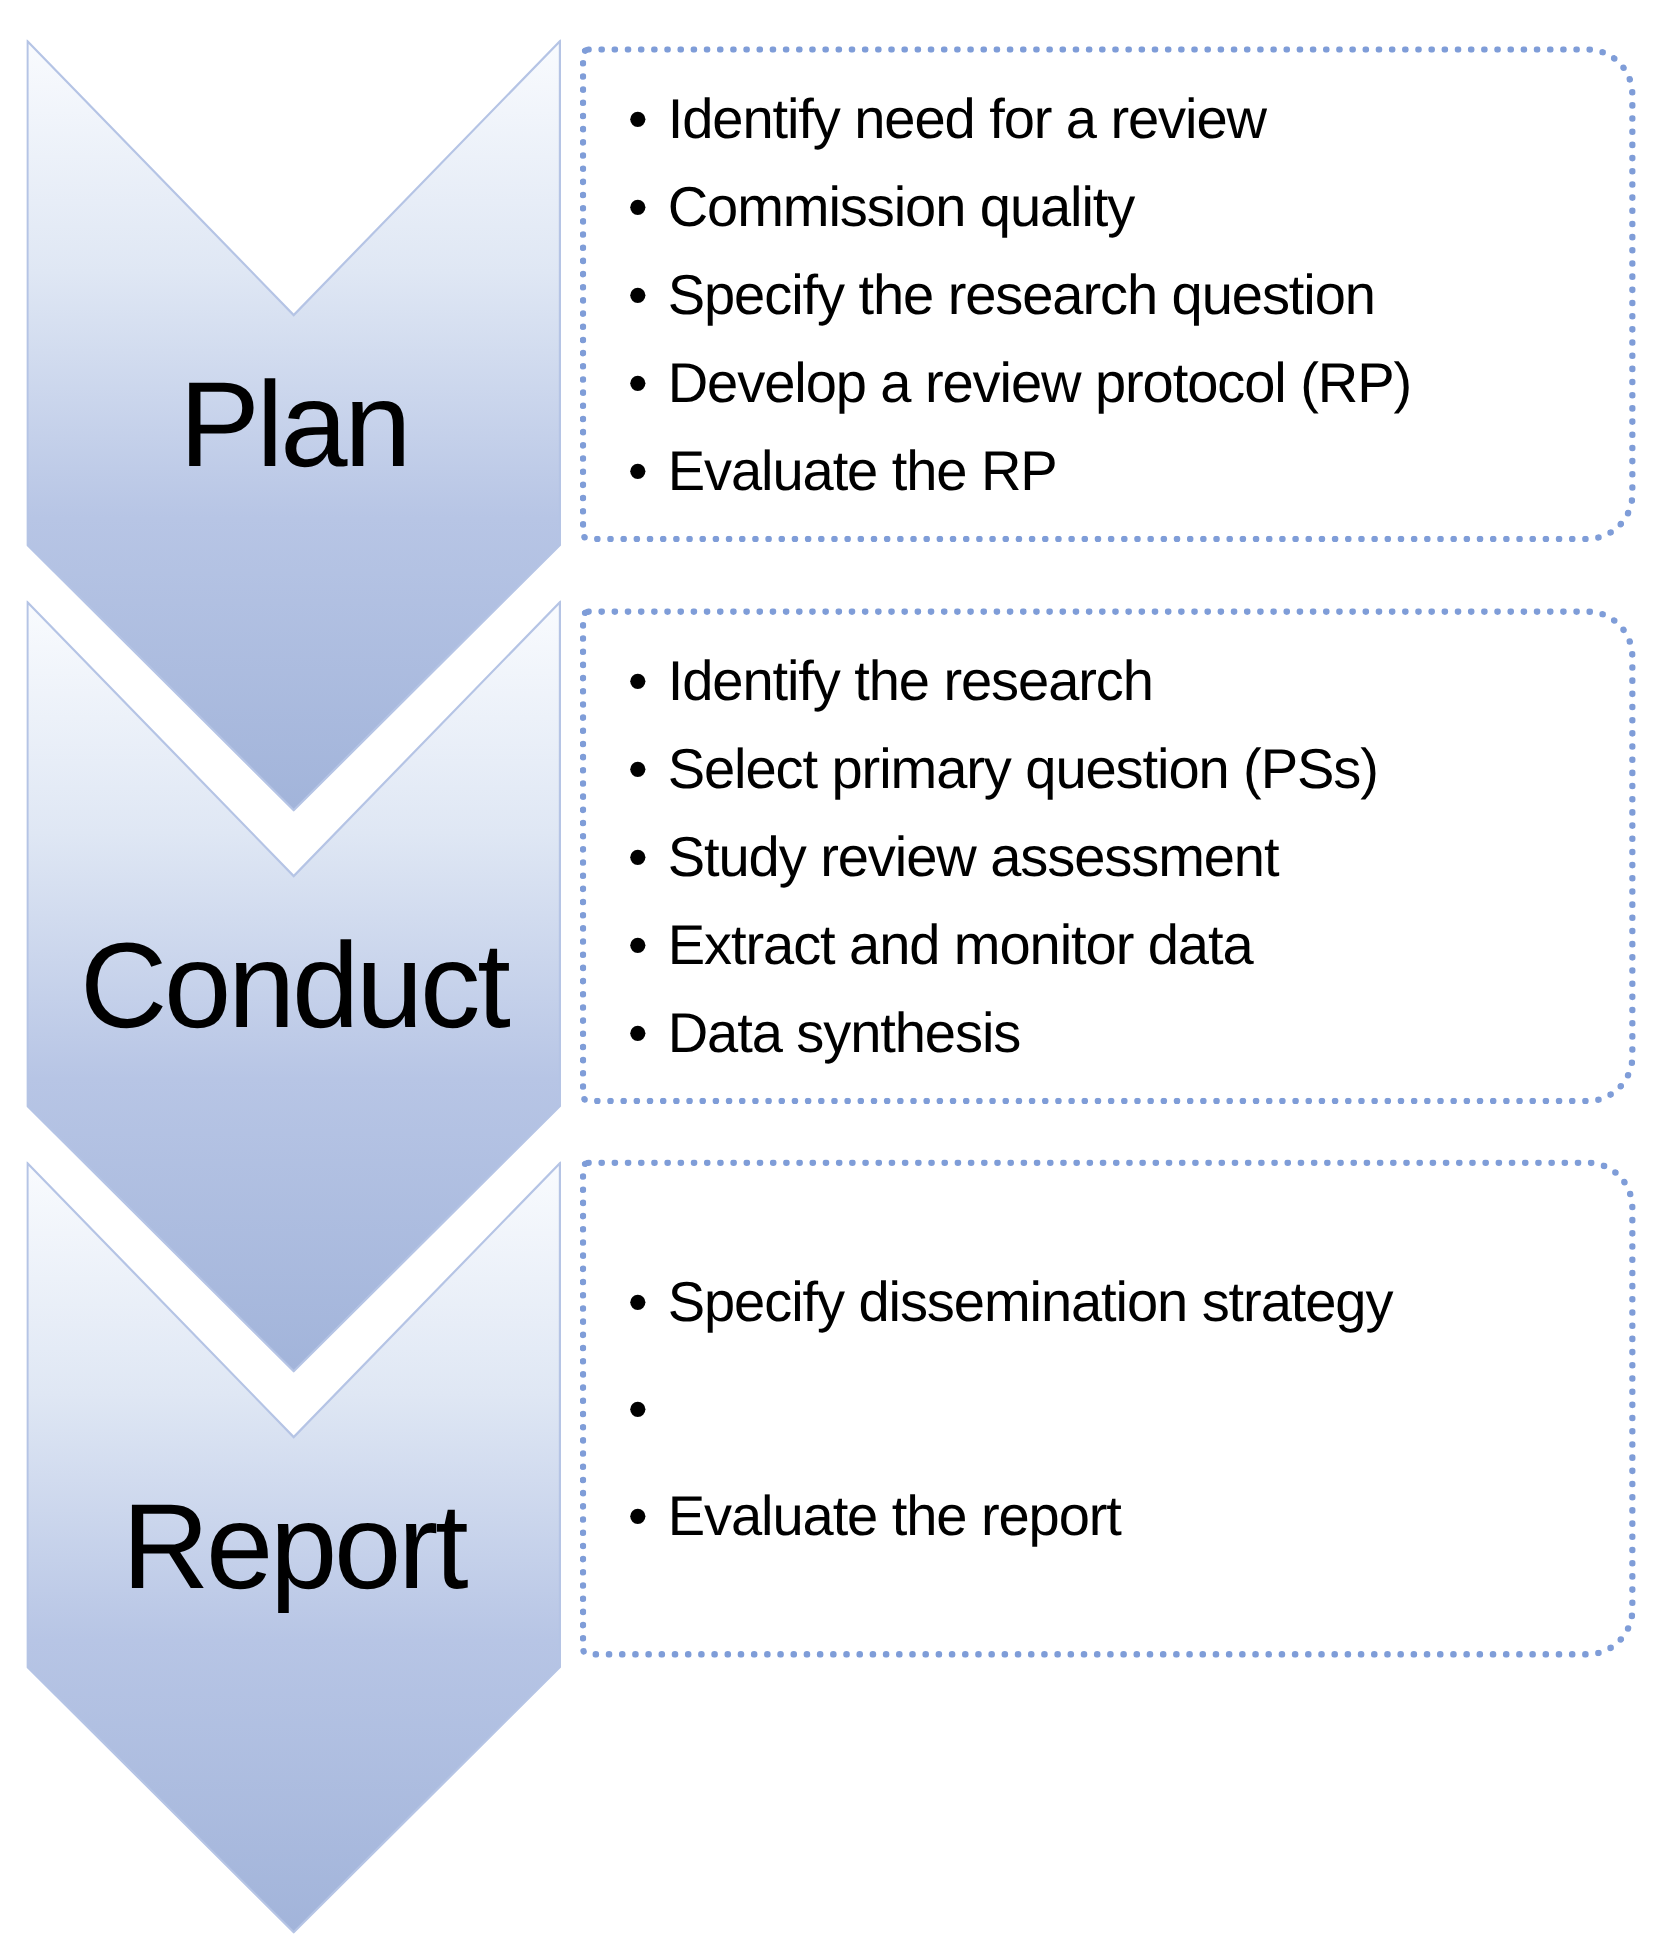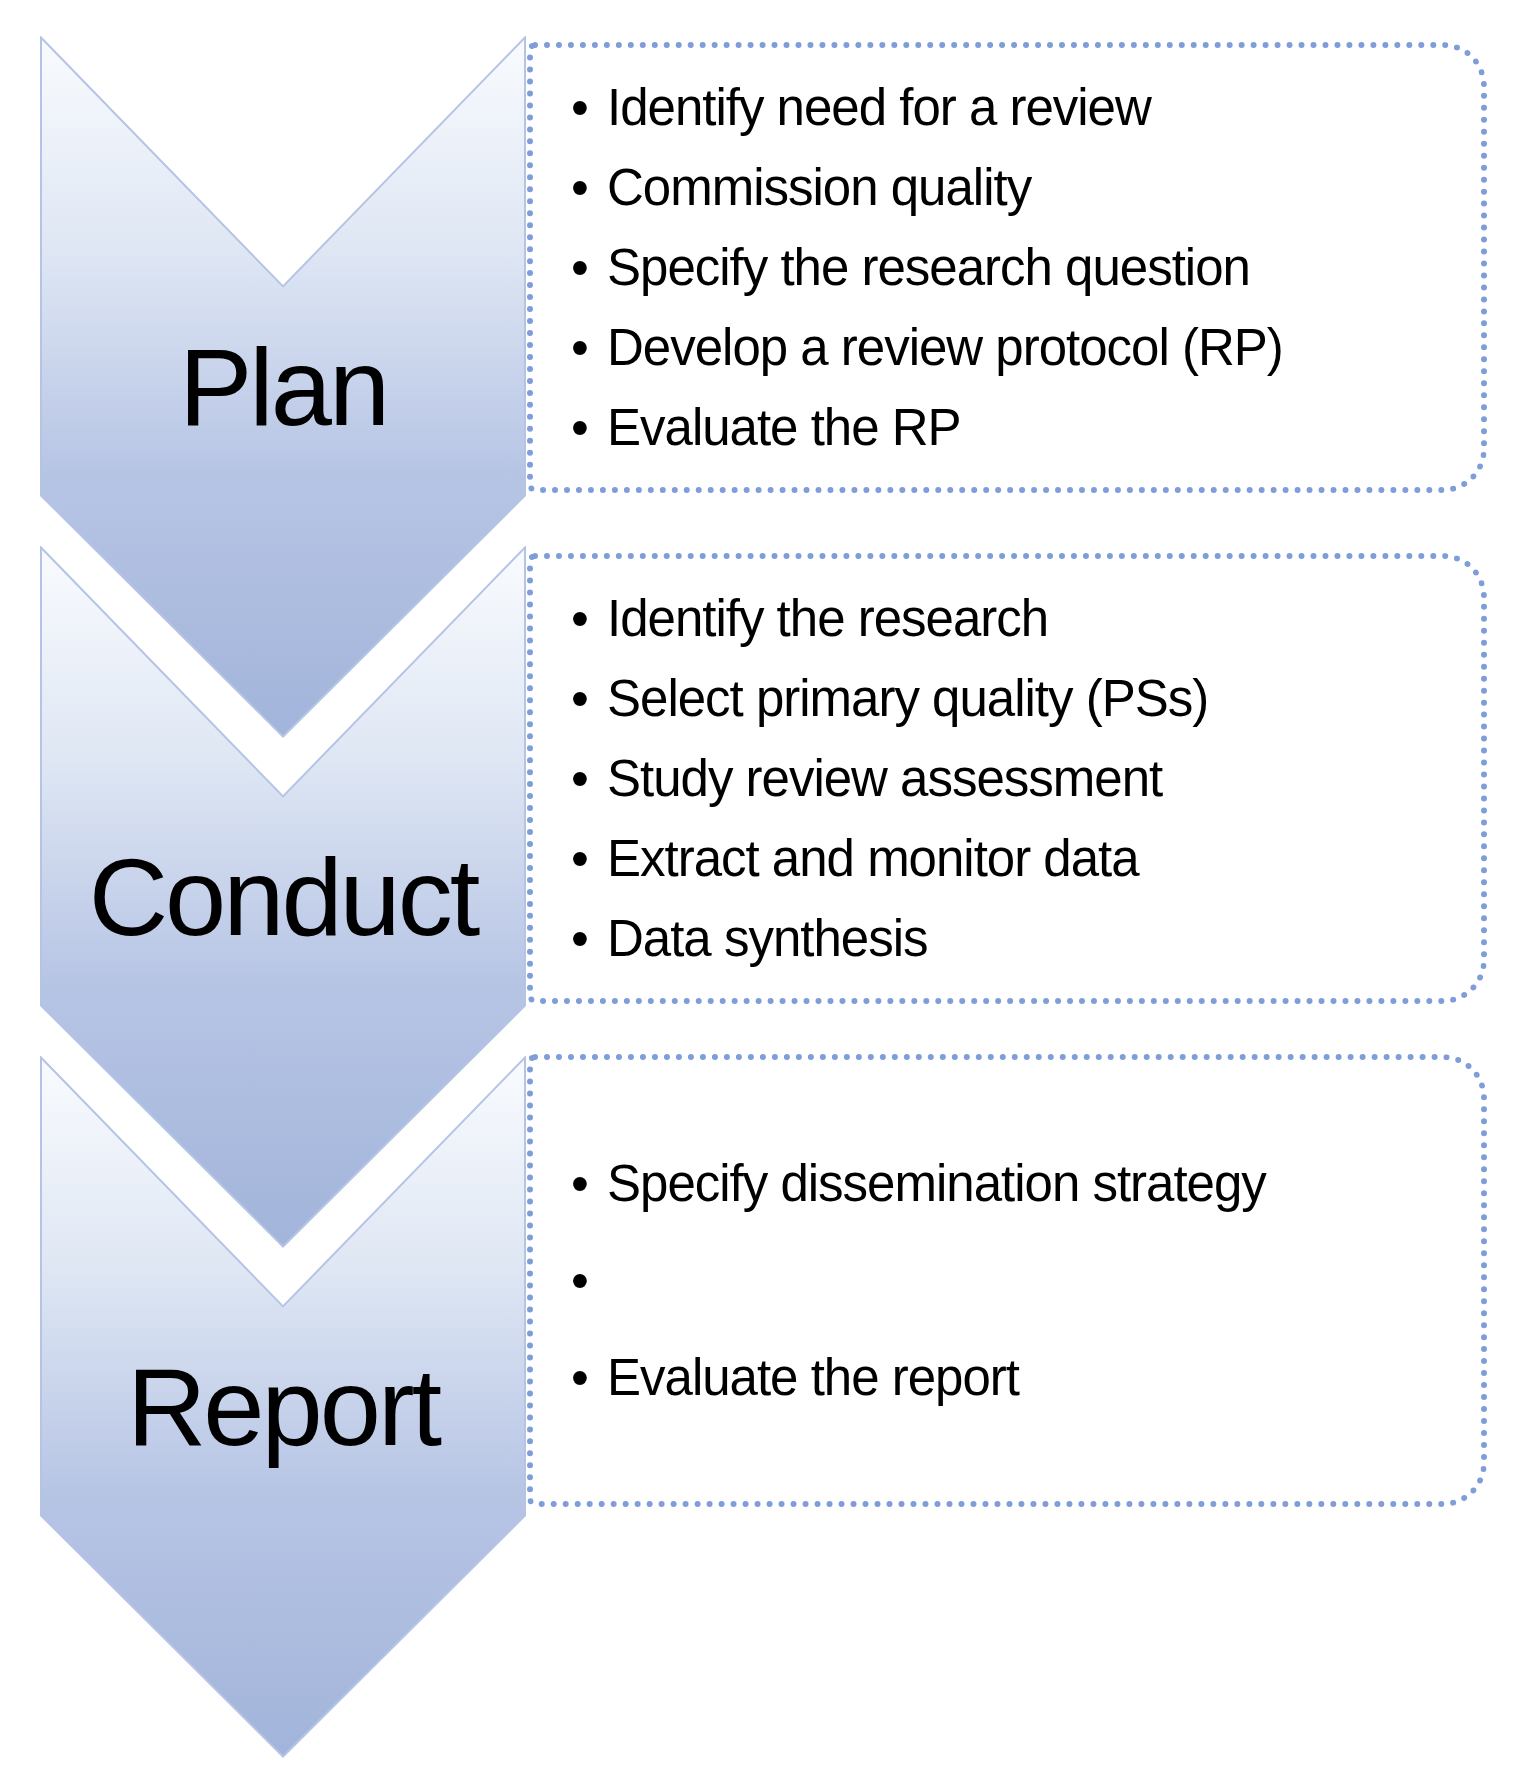--- a/index.html
+++ b/index.html
@@ -10,21 +10,21 @@
   }
   html,body{margin:0;padding:0;background:var(--background);}
   .canvas{
     position:relative;
     width:1526px;height:1781px;
     background:var(--background);
     font-family:"Liberation Sans","DejaVu Sans",sans-serif;
     overflow:hidden;
   }
   
-  .chevron{position:absolute;left:40px;width:486px;height:702px;}
+  .chevron{position:absolute;left:24px;width:486px;height:702px;}
   .chev-0{top:36px;}
   .chev-1{top:546px;}
   .chev-2{top:1056px;}
   .chevron svg{position:absolute;left:0;top:0;width:100%;height:100%;display:block;}
   .chev-label{
     position:absolute;top:50%;left:50%;
     transform:translate(-50%,-50%);
     font-size:110px;line-height:1;letter-spacing:-3px;
     color:var(--text);white-space:nowrap;
   }
@@ -112,21 +112,21 @@
   </div>
 
   <div class="box box-1">
     <ul>
       <li>
           <span class="dot">•</span>
           <span>Identify the research</span>
         </li>
       <li>
           <span class="dot">•</span>
-          <span>Select primary quality (PSs)</span>
+          <span>Select primary question (PSs)</span>
         </li>
       <li>
           <span class="dot">•</span>
           <span>Study review assessment</span>
         </li>
       <li>
           <span class="dot">•</span>
           <span>Extract and monitor data</span>
         </li>
       <li>

